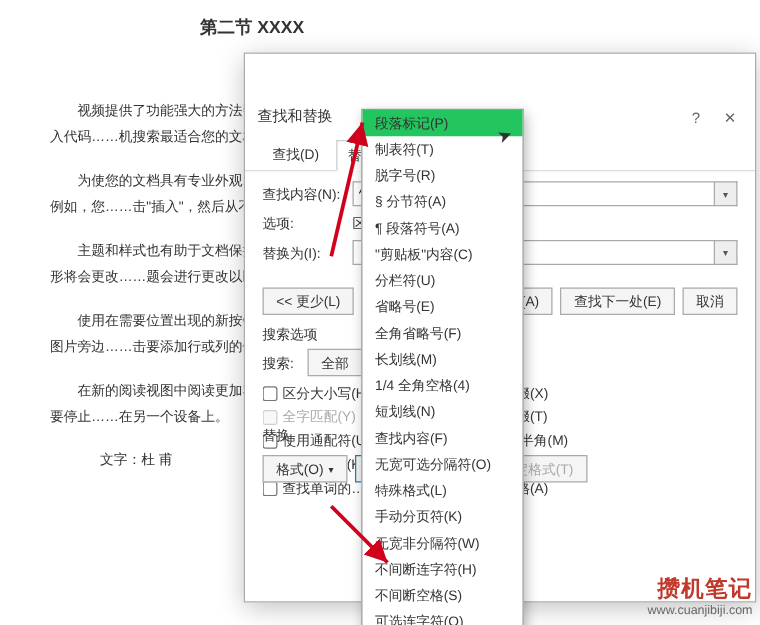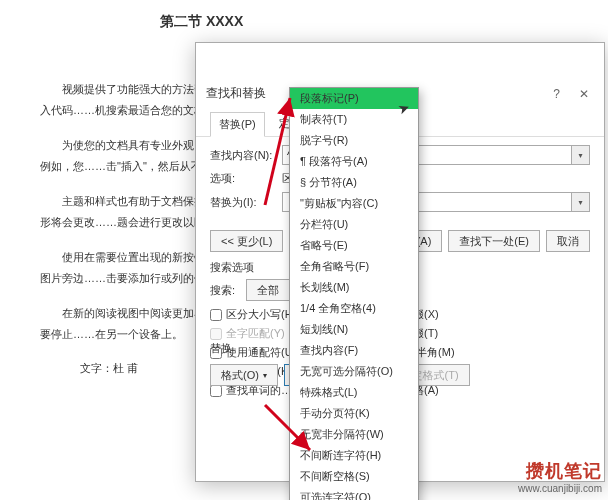--- a/index.html
+++ b/index.html
@@ -56,20 +56,21 @@
 
 <div class="dialog">
   <div class="titlebar">
     <span>查找和替换</span>
     <div class="titlebar-btns">
       <span>?</span>
       <span>✕</span>
     </div>
   </div>
   <div class="tabs">
+    <div class="tab">查找(D)</div>
     <div class="tab active">替换(P)</div>
     <div class="tab">定位(G)</div>
   </div>
   <div class="form">
     <div class="row">
       <span class="lbl">查找内容(N):</span>
       <input class="txt" value="^p" style="">
       <span class="combo">▾</span>
     </div>
     <div class="row">
@@ -156,22 +157,22 @@
         <span class="btn disabled">不限定格式(T)</span>
       </div>
     </div>
   </div>
 </div>
 
 <div class="dropdown">
   <div class="item hover">段落标记(P)</div>
   <div class="item">制表符(T)</div>
   <div class="item">脱字号(R)</div>
+  <div class="item">§ 分节符(A)</div>
   <div class="item">¶ 段落符号(A)</div>
-  <div class="item">§ 分节符(A)</div>
   <div class="item">"剪贴板"内容(C)</div>
   <div class="item">分栏符(U)</div>
   <div class="item">省略号(E)</div>
   <div class="item">全角省略号(F)</div>
   <div class="item">长划线(M)</div>
   <div class="item">1/4 全角空格(4)</div>
   <div class="item">短划线(N)</div>
   <div class="item">查找内容(F)</div>
   <div class="item">无宽可选分隔符(O)</div>
   <div class="item">特殊格式(L)</div>

